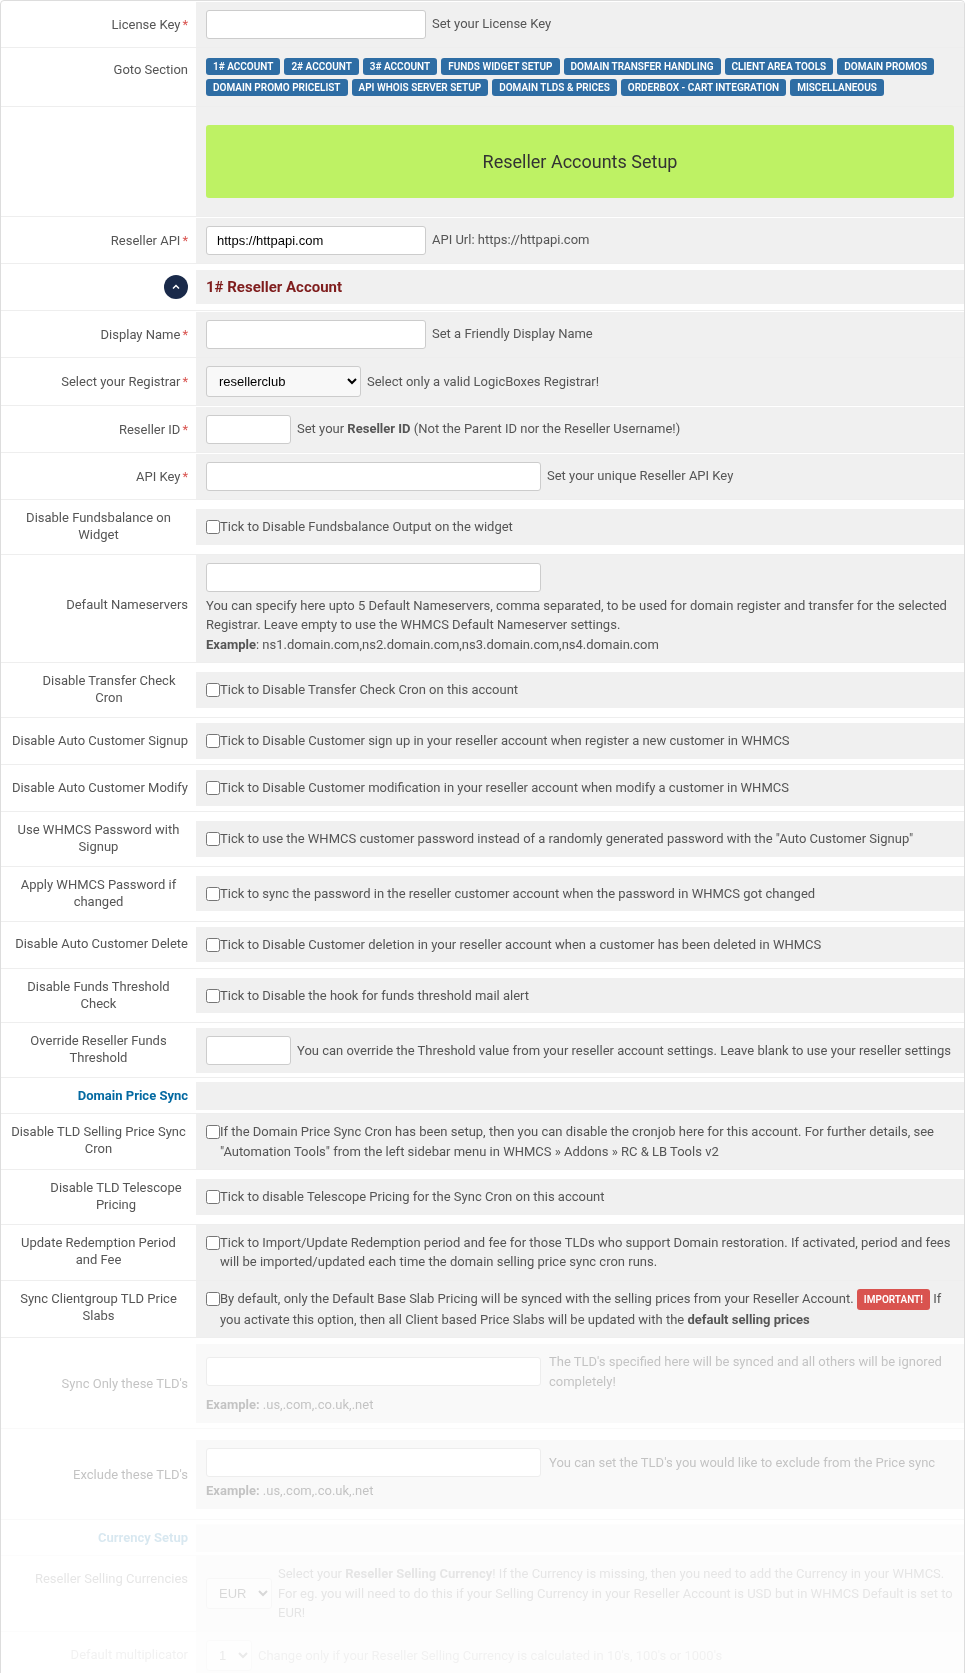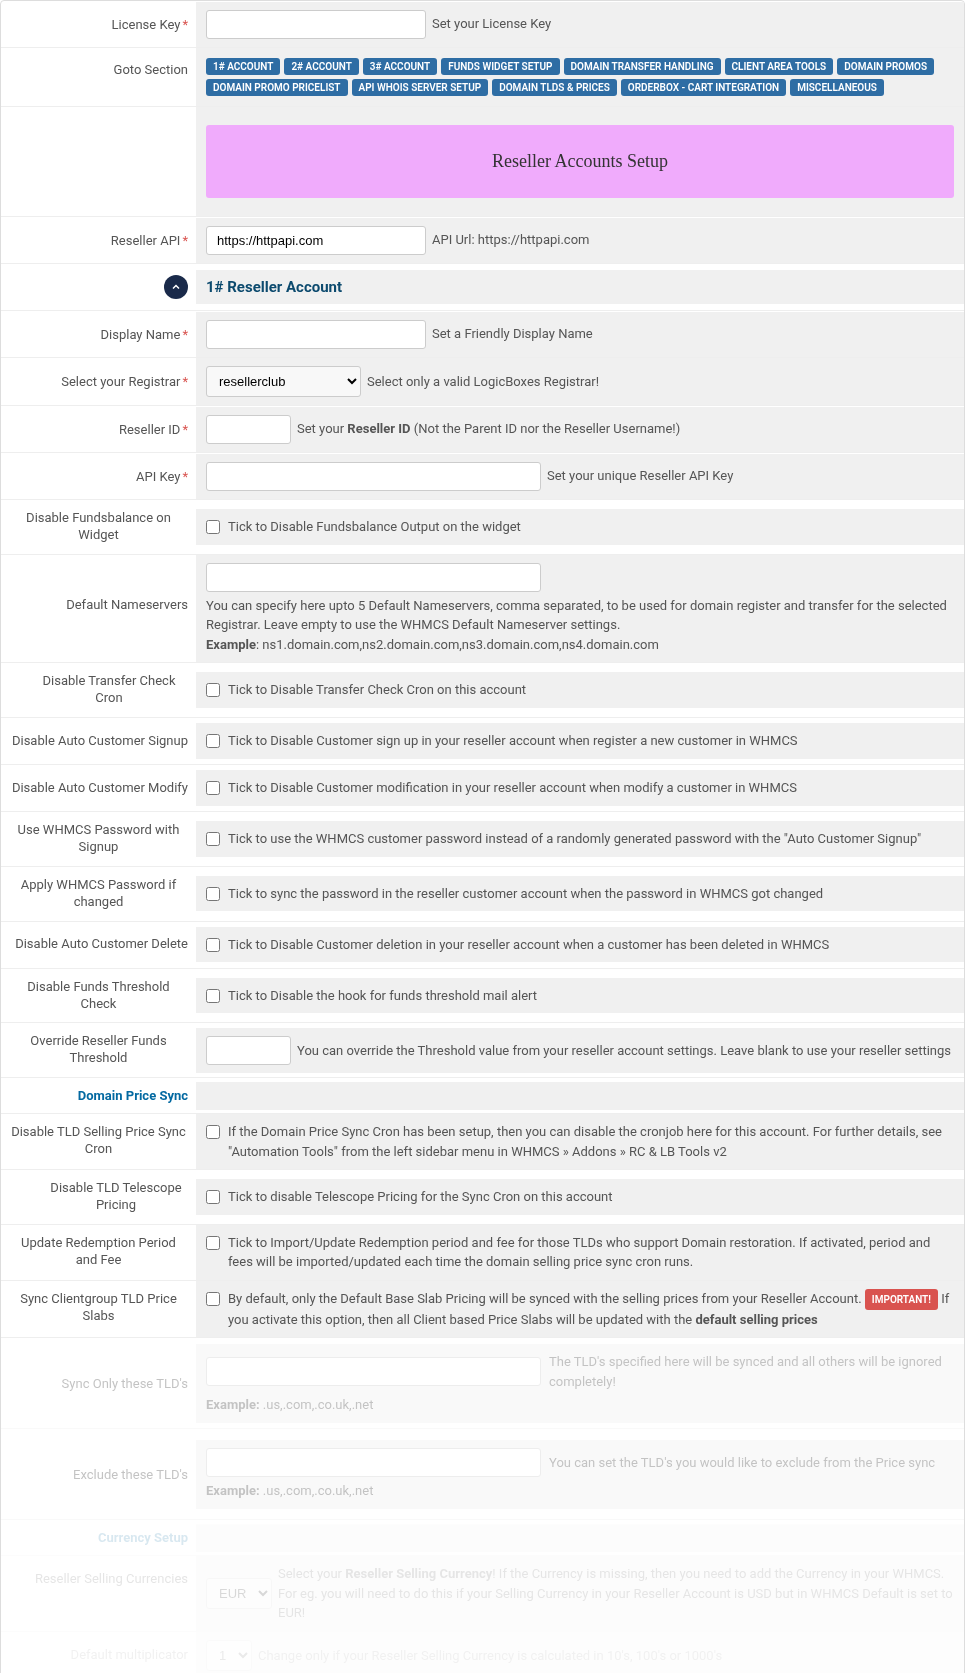--- a/index.html
+++ b/index.html
@@ -12,29 +12,29 @@
   .value-cell { flex: 1; padding: 8px 10px; background: #f0f0f0; display: flex; align-items: center; flex-wrap: wrap; gap: 6px; font-size: 13px; color: #555; }
   .required { color: #d9534f; margin-left: 2px; }
   input[type="text"] { padding: 6px 10px; border: 1px solid #ccc; border-radius: 3px; font-size: 13px; background: #fff; }
   input.w-med { width: 220px; }
   input.w-lg { width: 335px; }
   input.w-sm { width: 85px; }
   select { padding: 6px 8px; border: 1px solid #ccc; border-radius: 3px; font-size: 13px; background: #f8f8f8; }
   select.w-sel { width: 155px; }
   .badge { display: inline-block; background: #2e6da4; color: #fff; font-size: 10px; font-weight: 600; padding: 3px 7px; border-radius: 3px; cursor: pointer; white-space: nowrap; }
   .badge.red { background: #d9534f; }
-  .banner { background: #f0abfc; color: #333; font-size: 18px; text-align: center; padding: 26px 0; flex: 1; border-radius: 3px; font-family: Liberation Serif, serif; }
+  .banner { background: #bef264; color: #333; font-size: 18px; text-align: center; padding: 26px 0; flex: 1; border-radius: 3px; }
   .banner-row .value-cell { padding: 18px 10px; }
-  .section-header-row .value-cell { font-weight: 700; font-size: 15px; color: #0c4a6e; background: #f0f0f0; }
+  .section-header-row .value-cell { font-weight: 700; font-size: 15px; color: #7f1d1d; background: #f0f0f0; }
   .circle-icon { width: 24px; height: 24px; border-radius: 50%; background: #1a2a4a; display: flex; align-items: center; justify-content: center; margin-left: auto; }
   .circle-icon svg { width: 12px; height: 12px; }
   .desc { color: #555; font-size: 13px; line-height: 1.5; }
   .desc-block { width: 100%; color: #555; font-size: 13px; line-height: 1.5; }
   .sub-header { color: #0369a1; font-weight: 700; font-size: 13px; }
-  .checkbox-wrap { display: flex; align-items: flex-start; gap: 8px; width: 100%; }
+  .checkbox-wrap { display: flex; align-items: flex-start; width: 100%; }
   input[type="checkbox"] { width: 14px; height: 14px; margin-top: 3px; flex-shrink: 0; cursor: pointer; }
   .faded { opacity: 0.35; }
   .faded2 { opacity: 0.15; }
   .faded3 { opacity: 0.08; }
   .value-cell.stack { display: block; }
   .value-cell.stack > * { margin-bottom: 4px; }
   .value-cell.stack > *:last-child { margin-bottom: 0; }
 </style>
 </head>
 <body>

